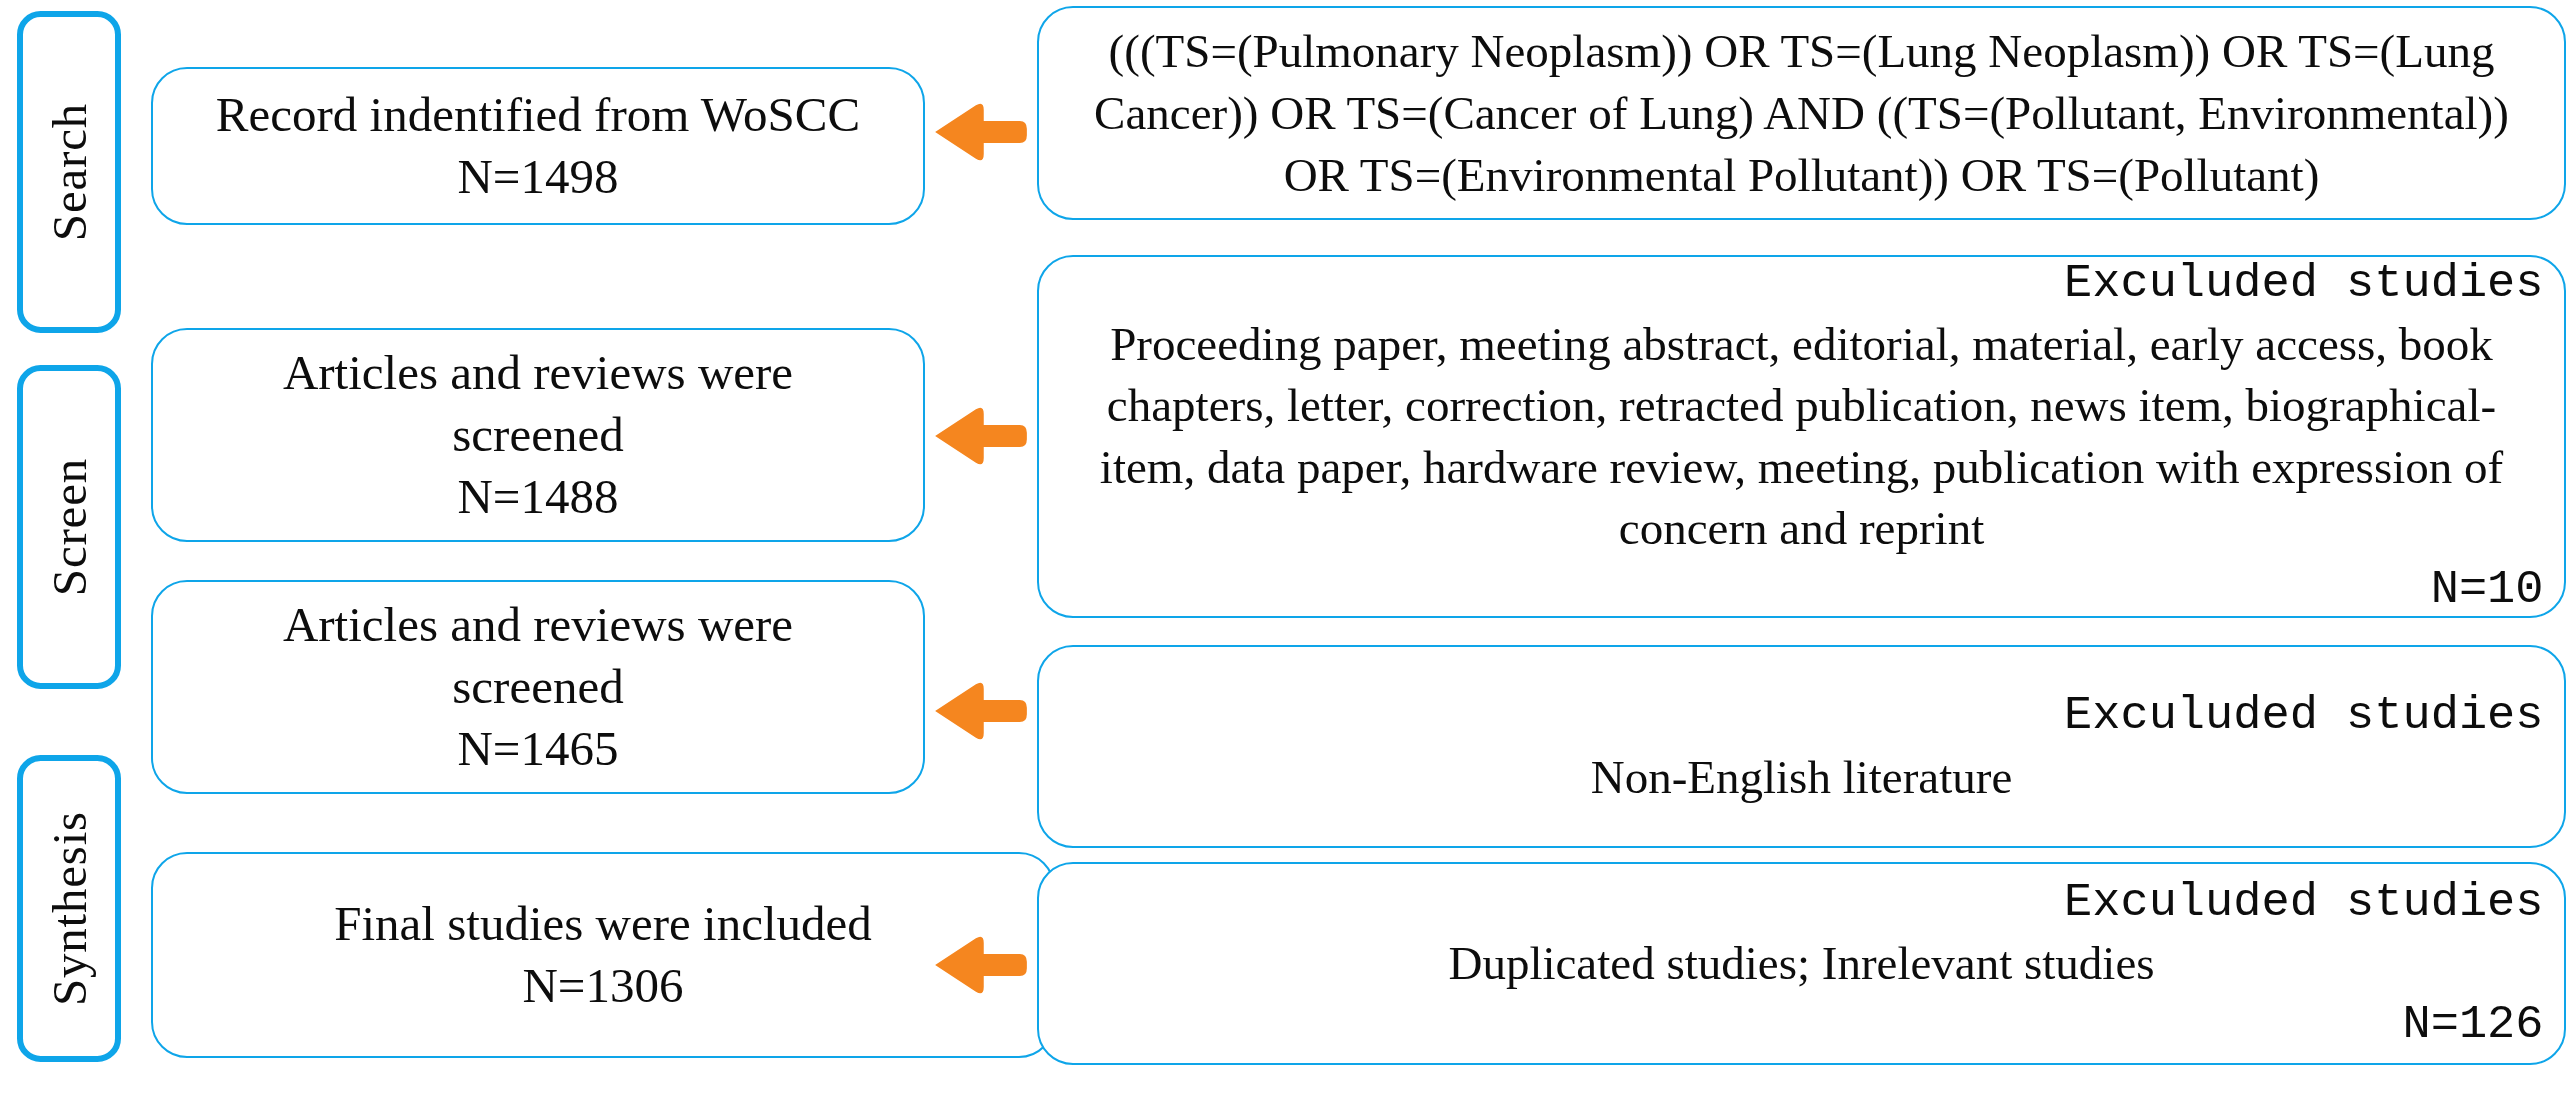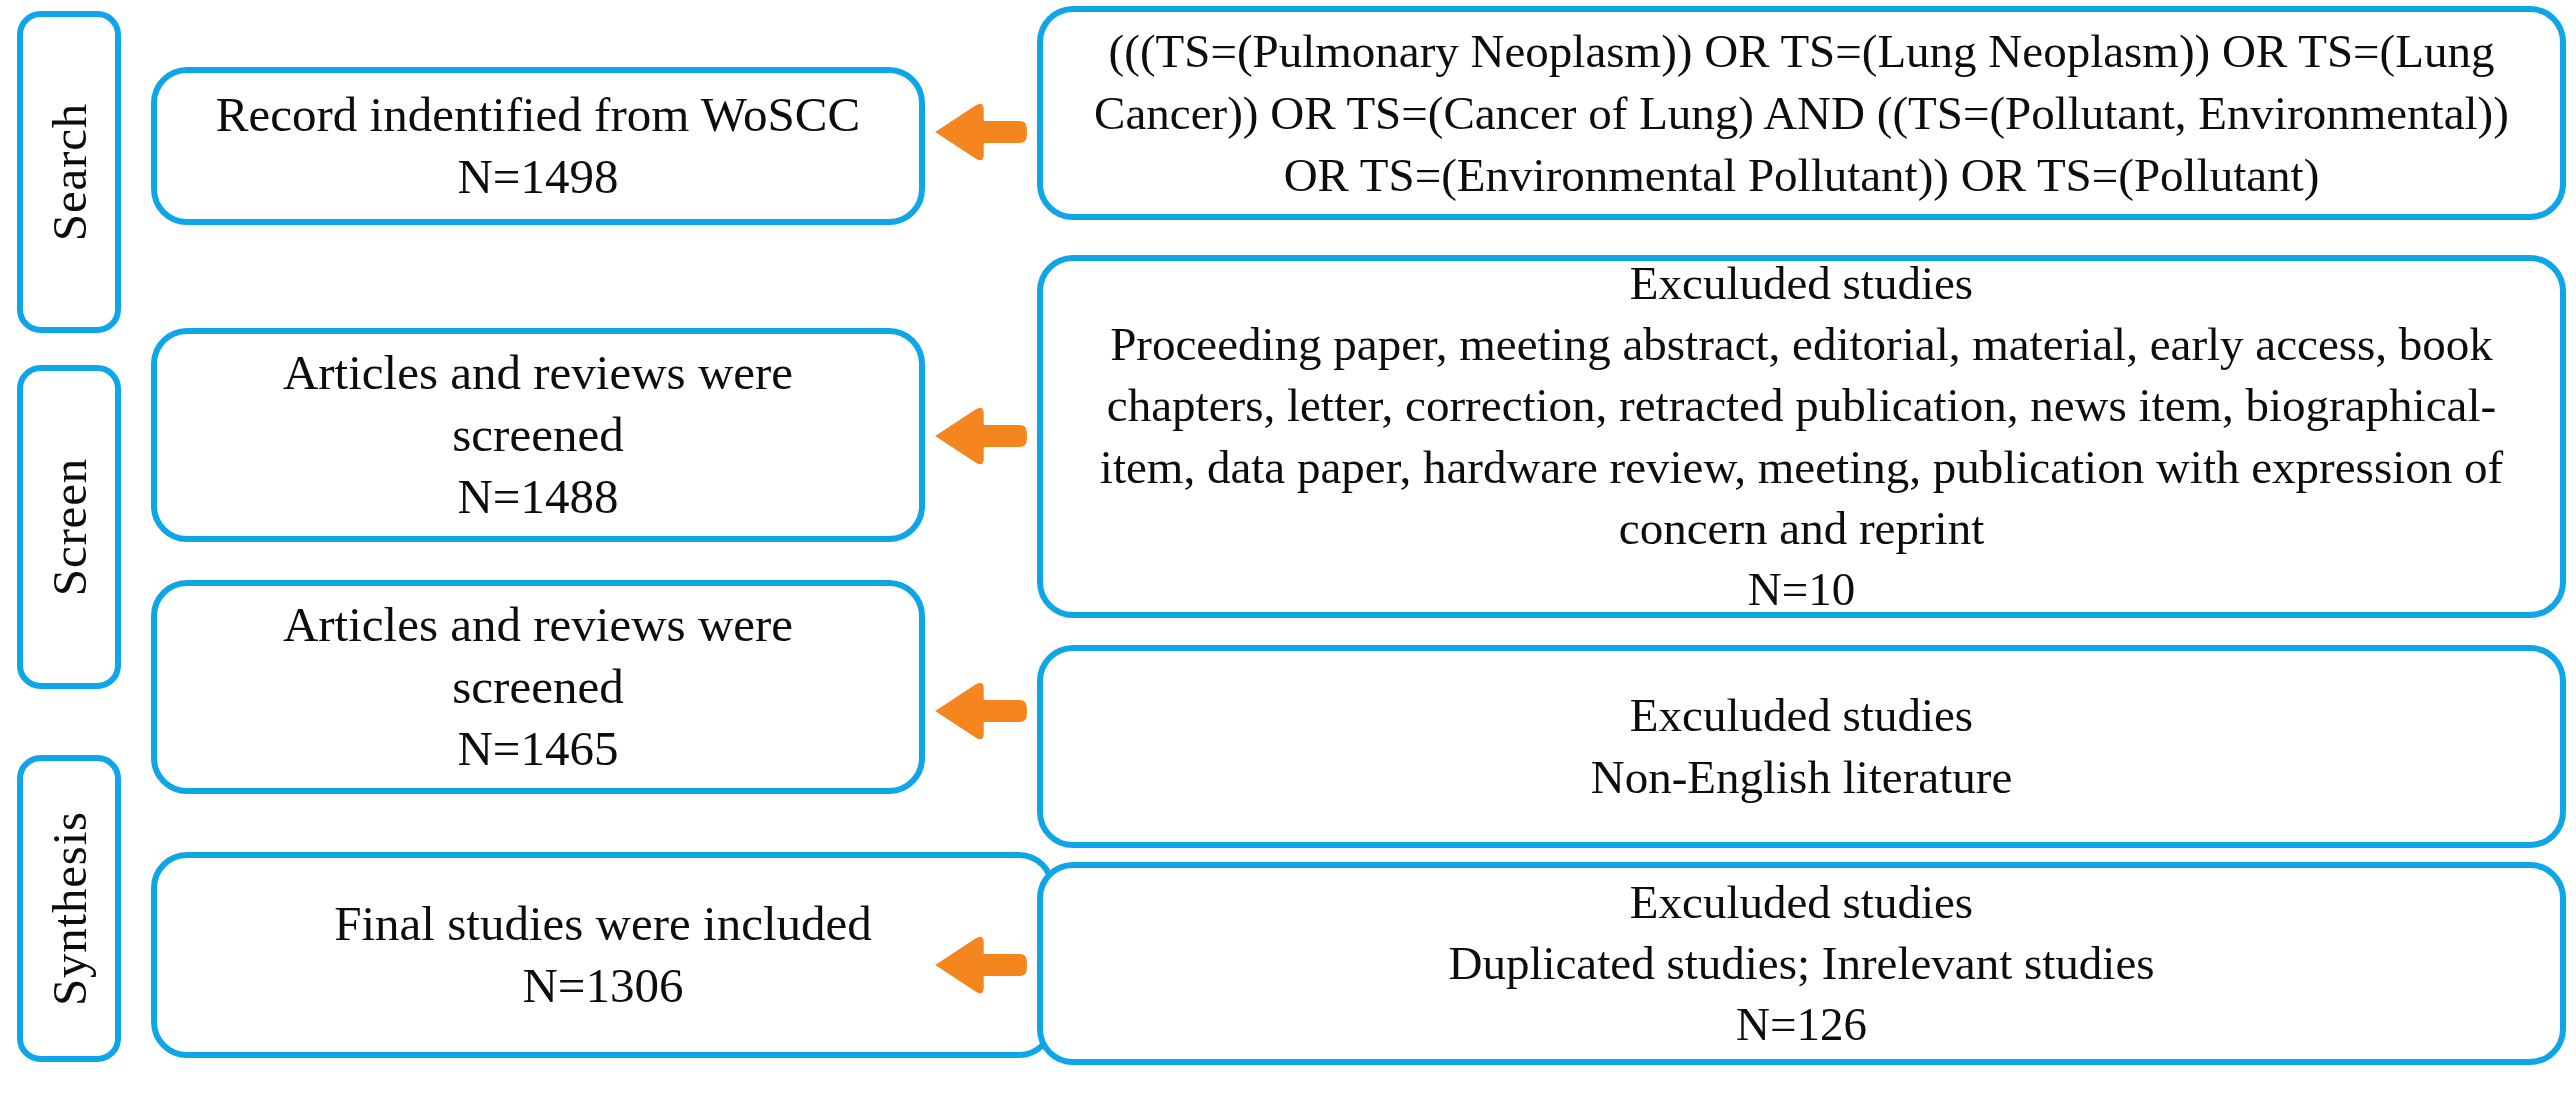--- a/index.html
+++ b/index.html
@@ -14,21 +14,21 @@
     background: #ffffff;
     overflow: hidden;
     font-family: "Liberation Serif", "DejaVu Serif", serif;
     color: #0d0d0d;
   }
 
   
   .rbox {
     position: absolute;
     box-sizing: border-box;
-    border: 6px solid #0ea5e9;
+    border: 2px solid #0ea5e9;
     border-radius: 36px;
     background: #ffffff;
     display: flex;
     align-items: center;
     justify-content: center;
     text-align: center;
   }
 
   
   .stage {
@@ -54,21 +54,22 @@
   
   .notebox .note-text {
     font-size: 47px;
     line-height: 1.3;
     padding: 0 20.5px;
     width: 100%;
   }
   .note-text .note-head,
   .note-text .note-n {
     display: block;
-    text-align: center;
+    text-align: right;
+    font-family: Liberation Mono, monospace;
   }
   .note-text .note-body {
     display: block;
     text-align: center;
   }
   .note-text .note-body.centered {
     text-align: center;
   }
 
   

